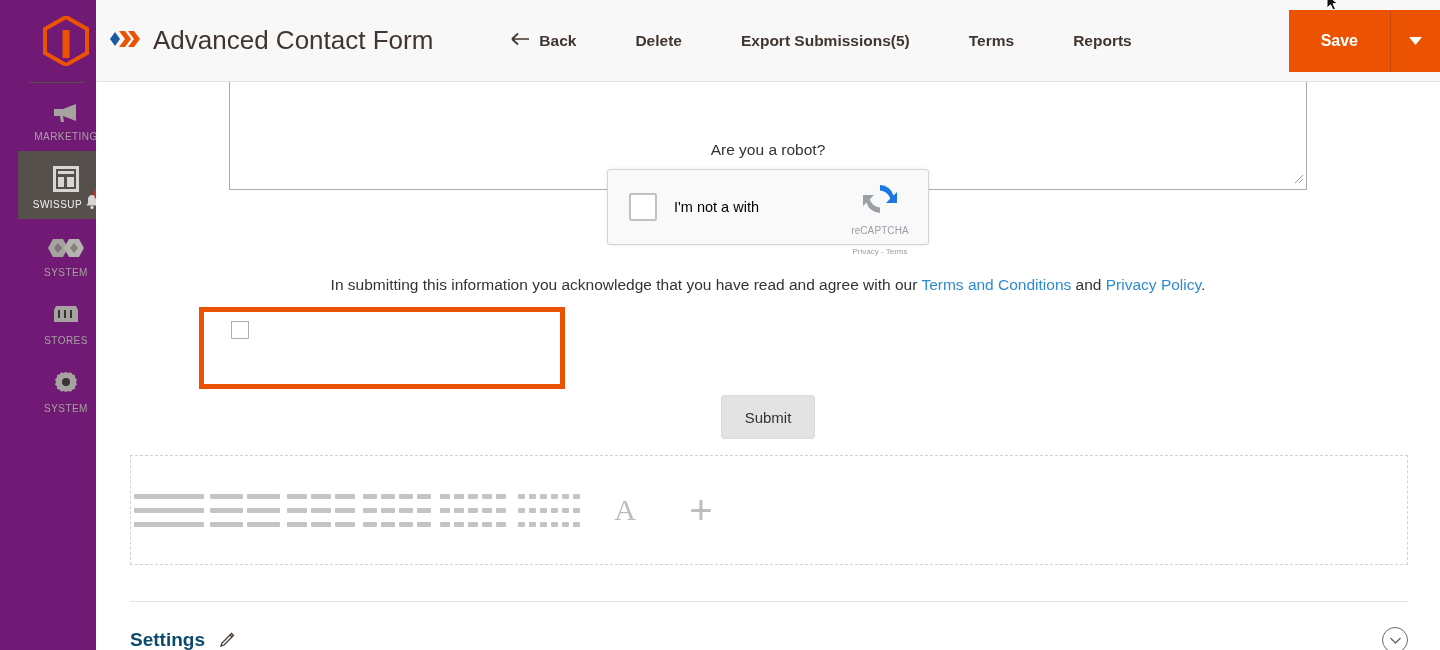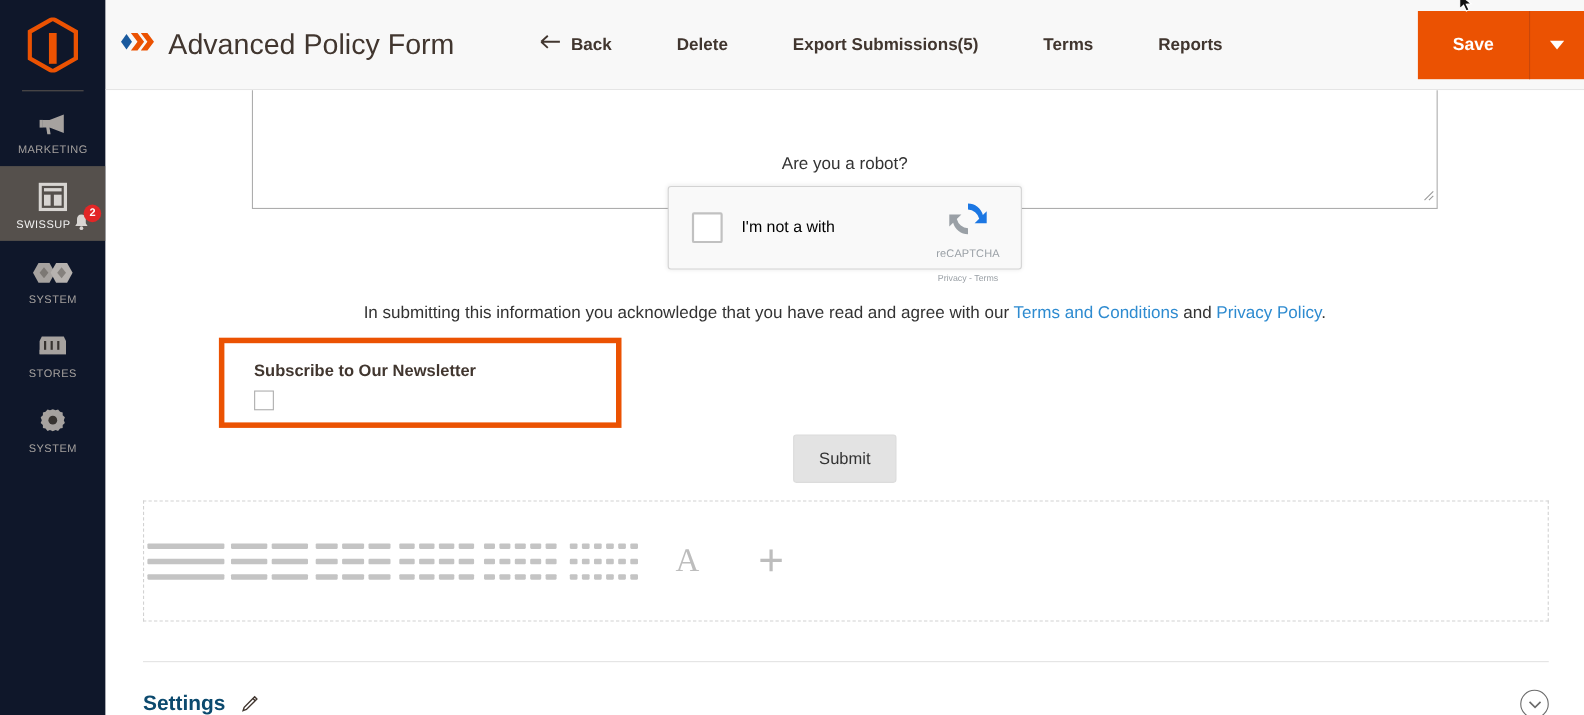--- a/index.html
+++ b/index.html
@@ -9,21 +9,22 @@
     background: #ffffff;
     font-family: "Liberation Sans", sans-serif;
     -webkit-font-smoothing: antialiased;
   }
   #app { position: relative; width: 1440px; height: 650px; }
 
   
   .sidebar {
     position: absolute; left: 0; top: 0;
     width: 96px; height: 650px;
-    background: #0f172a;
+    background: #701a75;
+    padding-left: 18px;
   }
   .logo-cell {
     height: 82px; width: 96px;
     display: flex; align-items: center; justify-content: center;
   }
   .sidebar-divider {
     width: 56px; height: 1px; background: #55504c;
     margin: 0 auto 0 auto;
   }
   .nav-item {
@@ -289,21 +290,21 @@
   <div class="header">
 
     <div class="page-title">
       <span>
         <svg width="32" height="22" viewBox="0 0 32 22" aria-hidden="true">
           <path d="M2 11 L7 4 L12 11 L7 18 Z" fill="#1a5a9e"></path>
           <path d="M11 3 L17 3 L23 11 L17 19 L11 19 L17 11 Z" fill="#eb5202"></path>
           <path d="M20 3 L26 3 L32 11 L26 19 L20 19 L26 11 Z" fill="#eb5202"></path>
         </svg>
       </span>
-      <span class="title-text">Advanced Policy Form</span>
+      <span class="title-text">Advanced Contact Form</span>
     </div>
 
     <div class="hdr-actions">
       <button class="hdr-btn">
         <span>
           <svg width="19" height="14" viewBox="0 0 19 14" aria-hidden="true">
             <path d="M1 7 L18 7 M1 7 L7 1.5 M1 7 L7 12.5" stroke="#41362f" stroke-width="1.7" fill="none"></path>
           </svg>
         </span>
         <span>Back</span>
@@ -355,21 +356,20 @@
           </svg>
         </span>
         <div class="rc-name">reCAPTCHA</div>
         <div class="rc-legal">Privacy - Terms</div>
       </span>
     </div>
 
     <div class="terms"><span>In submitting this information you acknowledge that you have read and agree with our </span><a>Terms and Conditions</a><span> and </span><a>Privacy Policy</a><span>.</span></div>
 
     <div class="newsletter-box">
-      <div class="nl-title">Subscribe to Our Newsletter</div>
       <div class="nl-check"></div>
     </div>
 
     <button class="submit-btn">Submit</button>
 
     <div class="layout-strip">
       <span class="col-icon">
         <span class="col-row">
             <i class="col-seg" style="width:70px"></i>
           </span>

